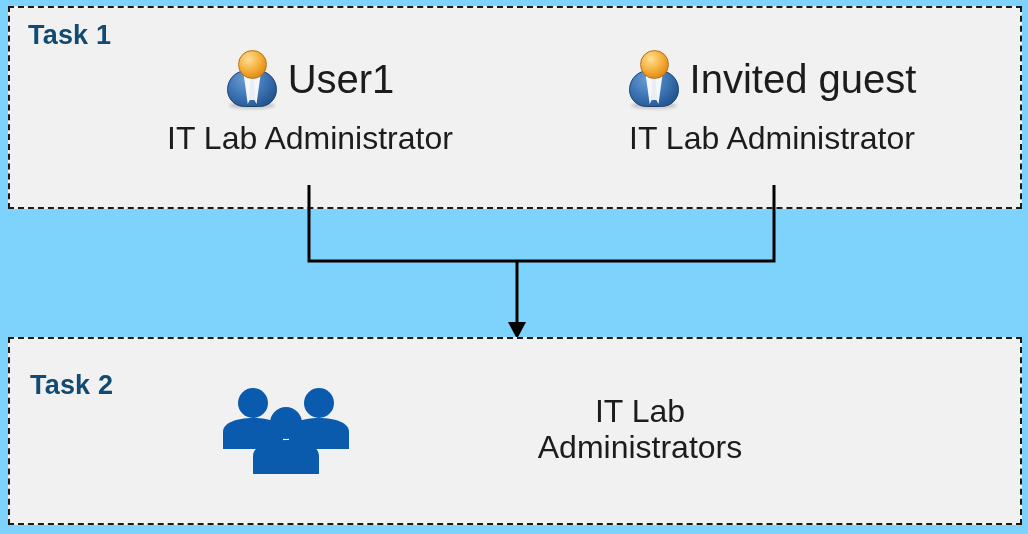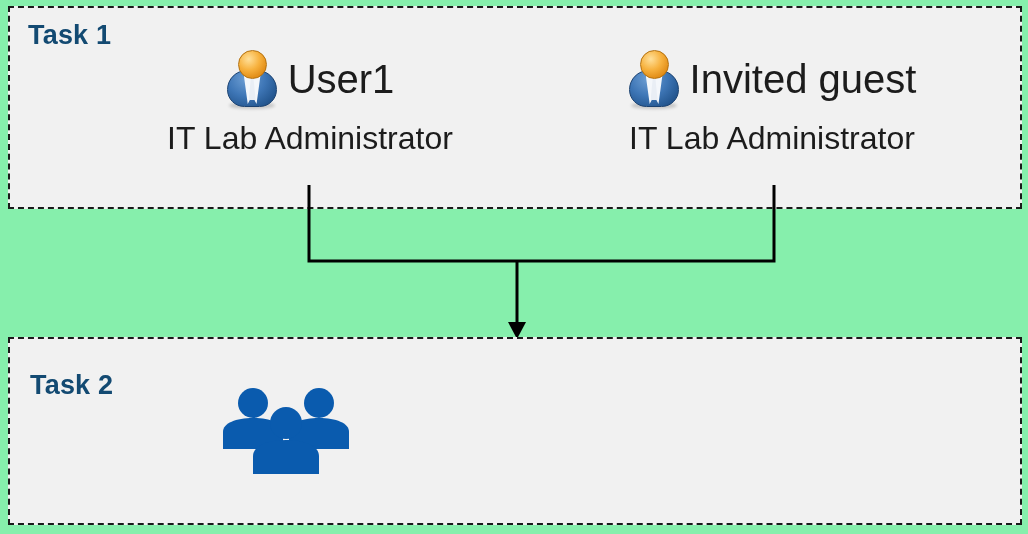--- a/index.html
+++ b/index.html
@@ -7,21 +7,21 @@
     padding: 0;
     background: #ffffff;
   }
   body {
     font-family: "Liberation Sans", sans-serif;
   }
   #canvas {
     position: relative;
     width: 1028px;
     height: 534px;
-    background: #86efac;
+    background: #7dd3fc;
     overflow: hidden;
   }
 
   
   .task-box {
     position: absolute;
     background: #F1F1F1;
     border: 2px dashed #1A1A1A;
     box-sizing: border-box;
   }
@@ -208,15 +208,17 @@
         <circle cx="38" cy="19" r="15"></circle>
         <path d="M 8 65 L 8 48 C 8 39 21 34 38 34 C 55 34 68 39 68 48 L 68 65 Z"></path>
 
         <circle cx="104" cy="19" r="15"></circle>
         <path d="M 74 65 L 74 48 C 74 39 87 34 104 34 C 121 34 134 39 134 48 L 134 65 Z"></path>
 
         <circle cx="71" cy="39" r="16"></circle>
         <path d="M 38 90 L 38 72 C 38 62 52 56 71 56 C 90 56 104 62 104 72 L 104 90 Z"></path>
       </g>
     </svg>
+    <div class="group-label">IT Lab
+Administrators</div>
   </div>
 
 </div>
 
 </body></html>

